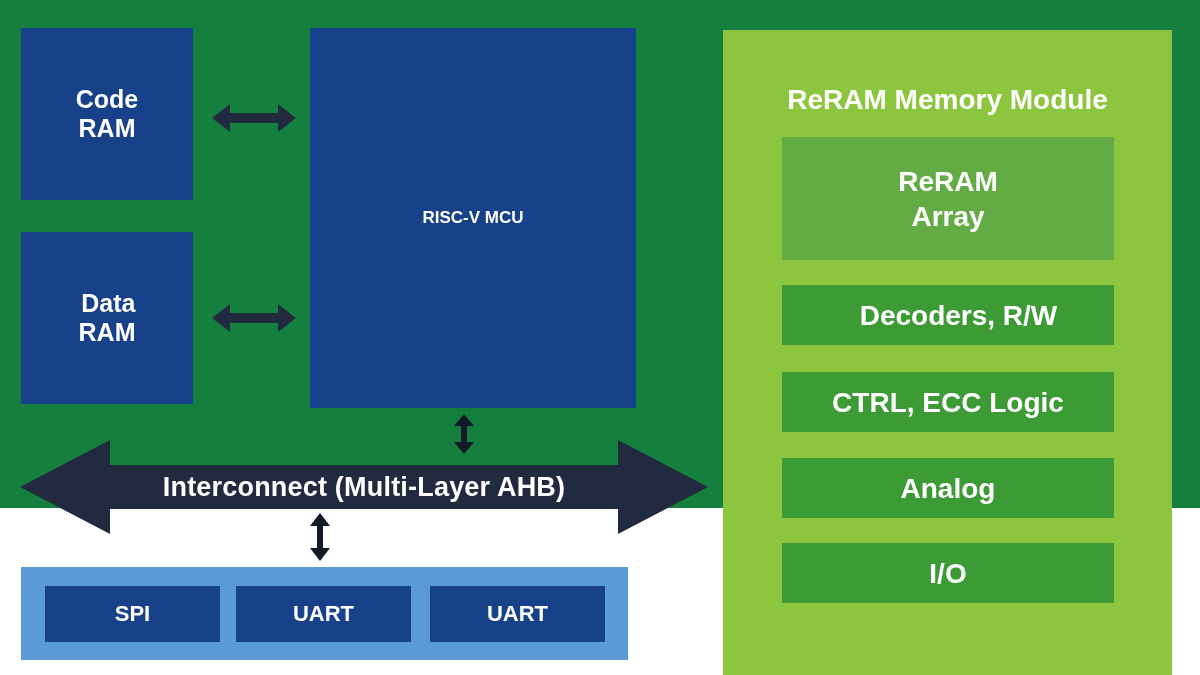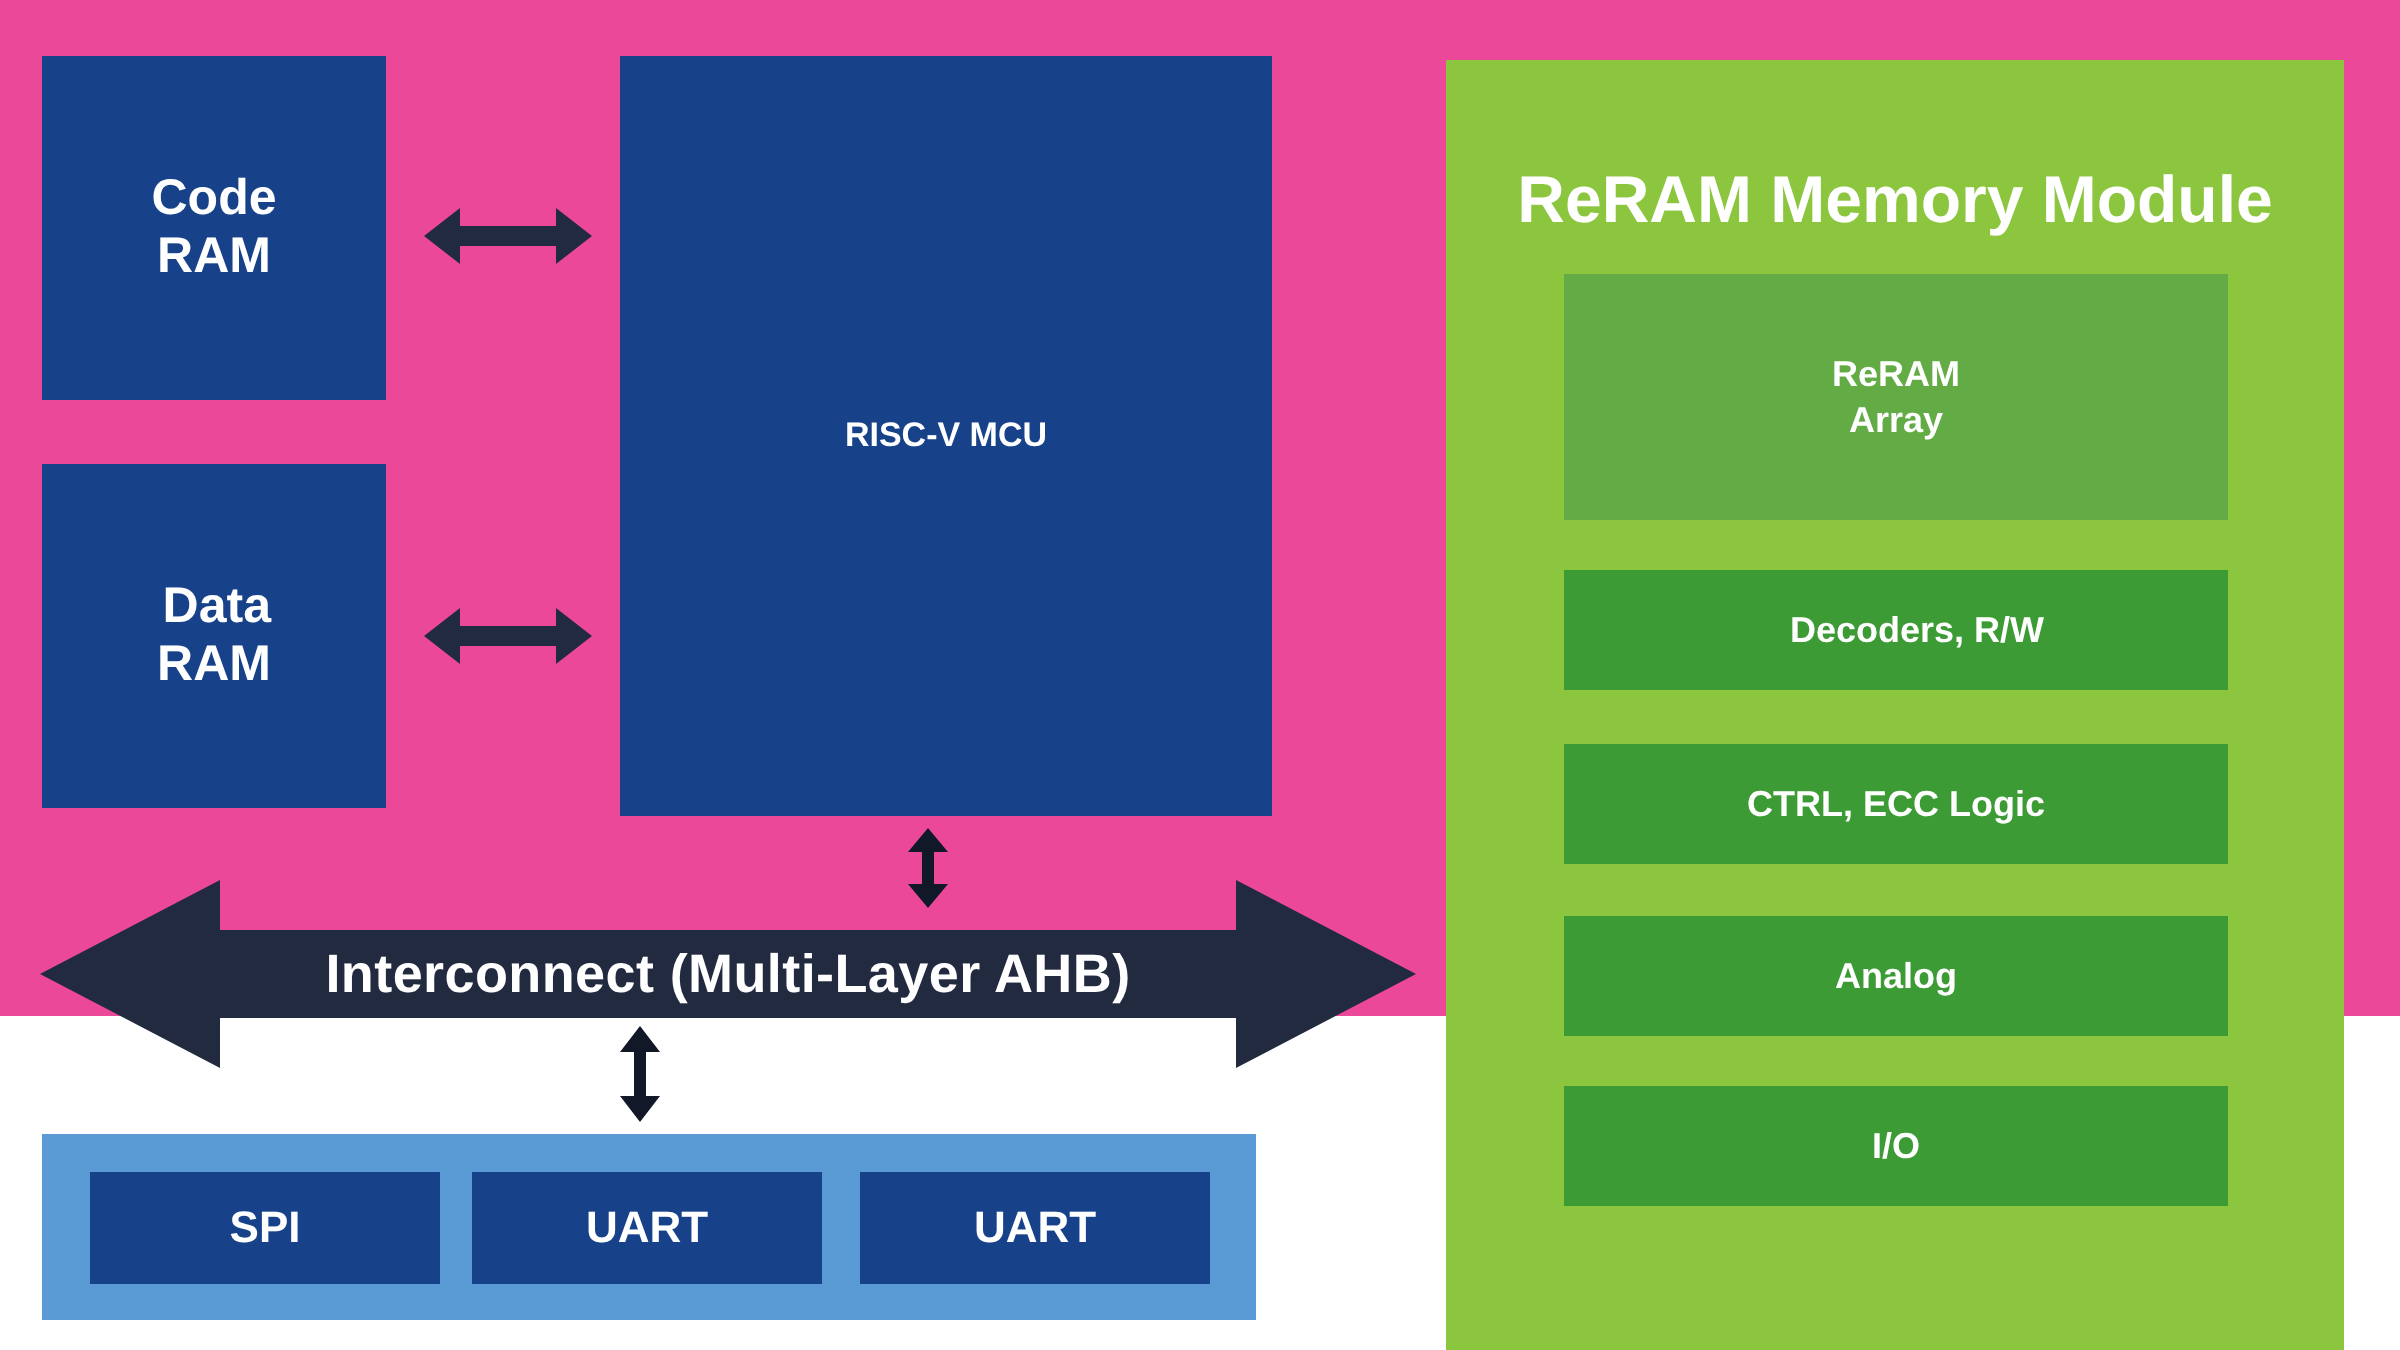--- a/index.html
+++ b/index.html
@@ -7,21 +7,21 @@
     width: 1200px;
     height: 675px;
     background: #ffffff;
     font-family: "Liberation Sans", sans-serif;
     overflow: hidden;
   }
   #canvas {
     position: relative;
     width: 1200px;
     height: 508px;
-    background: #ec4899;
+    background: #15803d;
   }
 
   
   .blk {
     position: absolute;
     display: flex;
     align-items: center;
     justify-content: center;
     text-align: center;
     color: #ffffff;
@@ -91,34 +91,34 @@
     left: 723px; top: 30px;
     width: 449px; height: 645px;
     background: #8cc63e;
   }
   #reram-title {
     position: absolute;
     left: 723px; top: 80px;
     width: 449px; height: 40px;
     display: flex; align-items: center; justify-content: center;
     color: #ffffff;
-    font-size: 33px;
+    font-size: 28px;
     font-weight: 700;
   }
   .gbox {
     position: absolute;
     left: 782px;
     width: 332px;
     display: flex;
     align-items: center;
     justify-content: center;
     text-align: center;
     color: #ffffff;
     font-weight: 700;
-    font-size: 18px;
+    font-size: 28px;
     white-space: pre-line;
     line-height: 1.25;
   }
   #gbox-0 { top: 137px; height: 123px; background: #63ab45; }
   #gbox-1 { top: 285px; height: 60px;  background: #3d9b35; padding-left: 21px; }
   #gbox-2 { top: 372px; height: 60px;  background: #3d9b35; }
   #gbox-3 { top: 458px; height: 60px;  background: #3d9b35; }
   #gbox-4 { top: 543px; height: 60px;  background: #3d9b35; text-align: right; }
 </style>
 </head>

